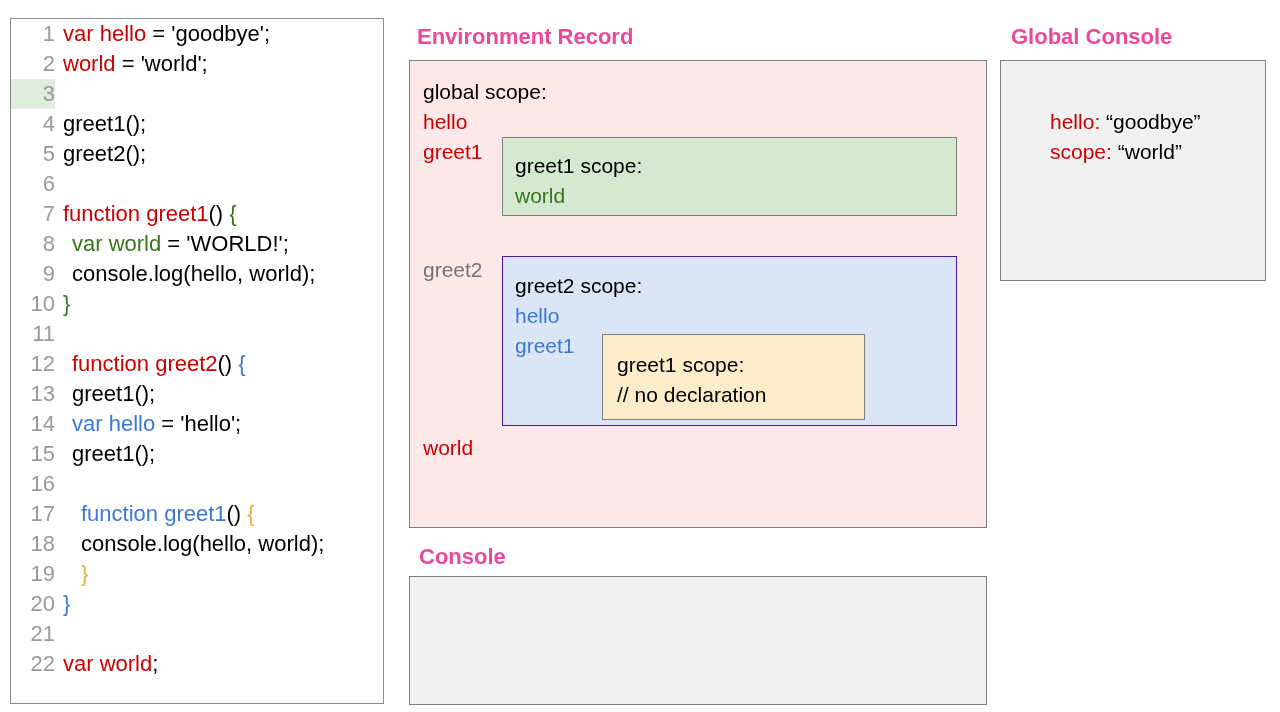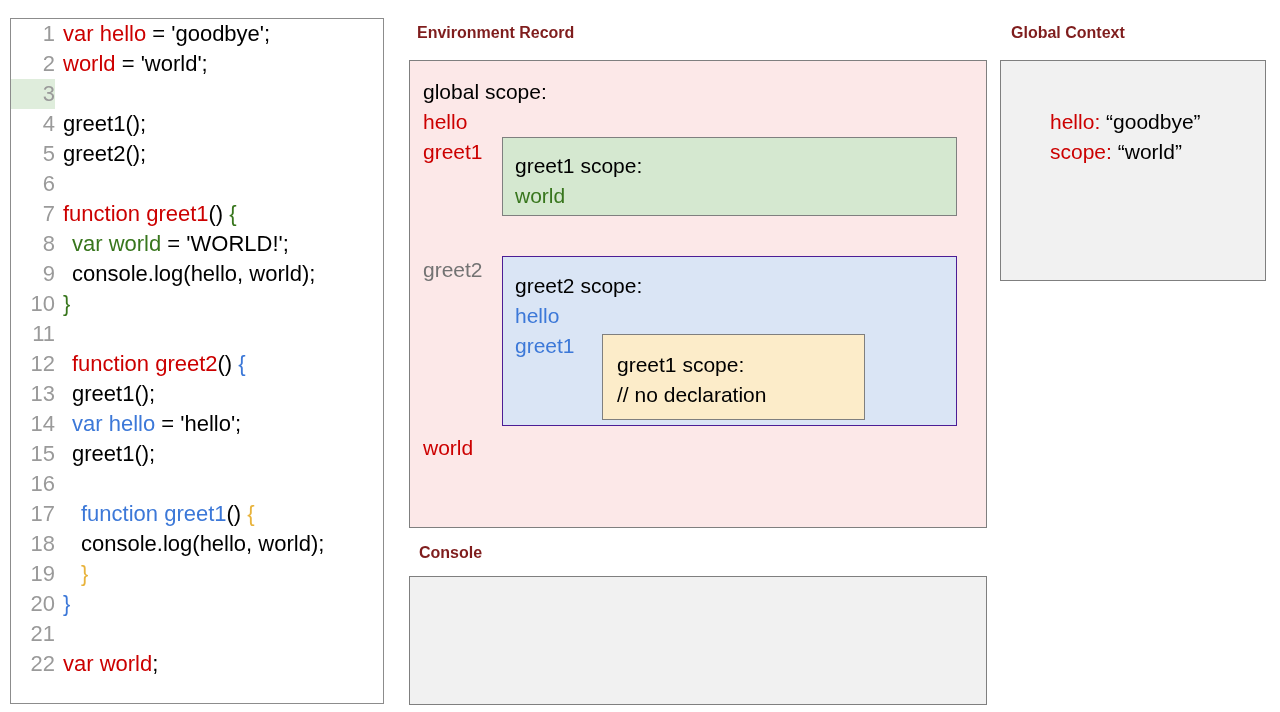--- a/index.html
+++ b/index.html
@@ -62,23 +62,23 @@
 
   .t-red    { color: #cc0000; }
   .t-green  { color: #38761d; }
   .t-blue   { color: #3c78d8; }
   .t-gold   { color: #e8b33c; }
   .t-black  { color: #000000; }
 
   
   .section-title {
     position: absolute;
-    font-size: 16px;
+    font-size: 22px;
     font-weight: bold;
-    color: #7f1d1d;
+    color: #ec4899;
     white-space: nowrap;
   }
   #title-env  { left: 417px; top: 24px; }
   #title-console { left: 419px; top: 544px; }
   #title-global { left: 1011px; top: 24px; }
 
   
   #env-box {
     position: absolute;
     left: 409px;
@@ -243,21 +243,21 @@
       </div>
     </div>
   </div>
 
   <div class="section-title" id="title-console">Console</div>
 
   <div id="console-box">
     <div id="console-output"></div>
   </div>
 
-  <div class="section-title" id="title-global">Global Context</div>
+  <div class="section-title" id="title-global">Global Console</div>
 
   <div id="global-box">
     <div class="global-row" id="global-row-0">
       <span class="g-key">hello:</span><span class="g-val"> “goodbye”</span>
     </div>
     <div class="global-row" id="global-row-1">
       <span class="g-key">scope:</span><span class="g-val"> “world”</span>
     </div>
   </div>
 

